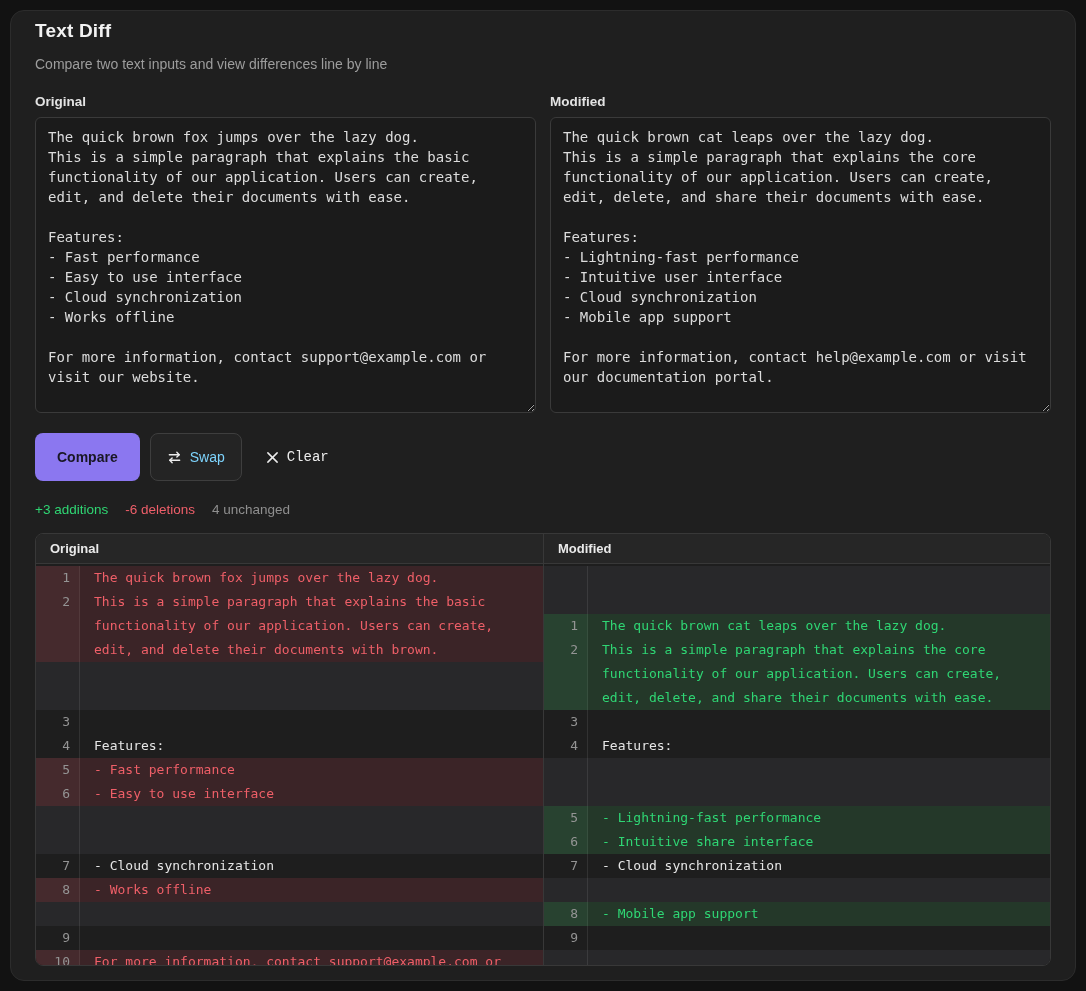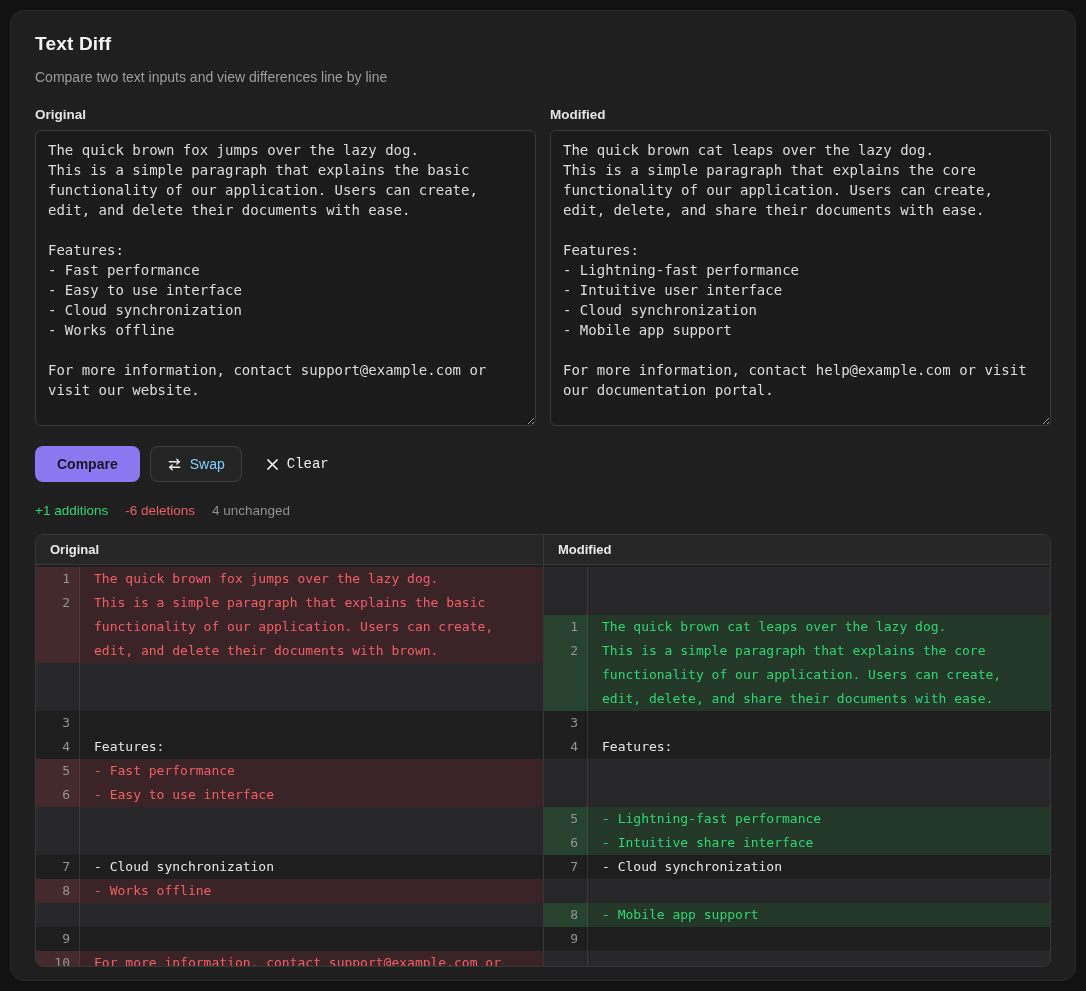--- a/index.html
+++ b/index.html
@@ -1,36 +1,36 @@
 <!DOCTYPE html>
 <html><head>
 <meta charset="utf-8">
 <style>
   * { box-sizing: border-box; margin: 0; padding: 0; }
   html,body { width:1086px; height:991px; background:#121212; font-family:"Liberation Sans", sans-serif; overflow:hidden; }
   .card {
     position:absolute; left:10px; top:10px; width:1066px; height:971px;
     background:#1f1f1f; border:1px solid #2c2c2c; border-radius:14px;
-    padding:22px 24px; overflow:hidden;
+    padding:9px 24px; overflow:hidden;
   }
   .page-title { font-size:19px; font-weight:700; color:#f2f2f2; letter-spacing:.2px; }
   .page-subtitle { margin-top:14px; font-size:14px; color:#9d9d9d; }
 
   .io-grid { display:grid; grid-template-columns:1fr 1fr; column-gap:14px; margin-top:22px; }
   .io-label { font-size:13.5px; font-weight:700; color:#e3e3e3; margin-bottom:8px; }
   textarea {
     width:100%; height:296px; background:#1b1b1b; color:#dcdcdc;
     border:1px solid #3a3a3a; border-radius:6px; resize:vertical;
     font-family:"DejaVu Sans Mono", monospace; font-size:14px; line-height:20px;
     padding:9px 12px; outline:none; white-space:pre-wrap; overflow-y:hidden;
   }
 
   .toolbar { display:flex; align-items:center; gap:10px; margin-top:16px; }
   .btn { display:inline-flex; align-items:center; justify-content:center; gap:8px;
-         height:36px; border-radius:8px; font-size:14px; cursor:pointer;
+         height:48px; border-radius:8px; font-size:14px; cursor:pointer;
          font-family:"Liberation Sans", sans-serif;text-align:center; }
   .btn-primary { background:#8b77f0; color:#191724; border:none; font-weight:600; padding:0 22px; }
   .btn-secondary { background:#242424; color:#7dd3fc; border:1px solid #3e3e3e; font-weight:500; padding:0 16px; }
   .btn-ghost { background:transparent; color:#ececec; border:none; font-weight:500; padding:0 14px;font-family:Liberation Mono, monospace; }
   .btn svg { display:block; }
 
   .stats { display:flex; align-items:center; gap:17px; margin-top:21px; font-size:13.5px; }
   .stat-add { color:#2fd673; }
   .stat-del { color:#ef5f6a; }
   .stat-same { color:#8f8f8f; }
@@ -118,21 +118,21 @@
         <svg width="13" height="13" viewBox="0 0 14 14" fill="none" stroke="#ececec" stroke-width="1.6" stroke-linecap="round">
           <path d="M2 2l10 10"></path>
             <path d="M12 2 2 12"></path>
         </svg>
       </span>
       <span>Clear</span>
     </button>
   </div>
 
   <div class="stats">
-    <span class="stat-add">+1 additions</span>
+    <span class="stat-add">+3 additions</span>
     <span class="stat-del">-6 deletions</span>
     <span class="stat-same">4 unchanged</span>
   </div>
 
   <div class="diffwrap">
     <div class="pane">
       <div class="pane-header">Original</div>
       <div class="pane-body">
           <div class="drow del">
             <div class="gut">1</div>

